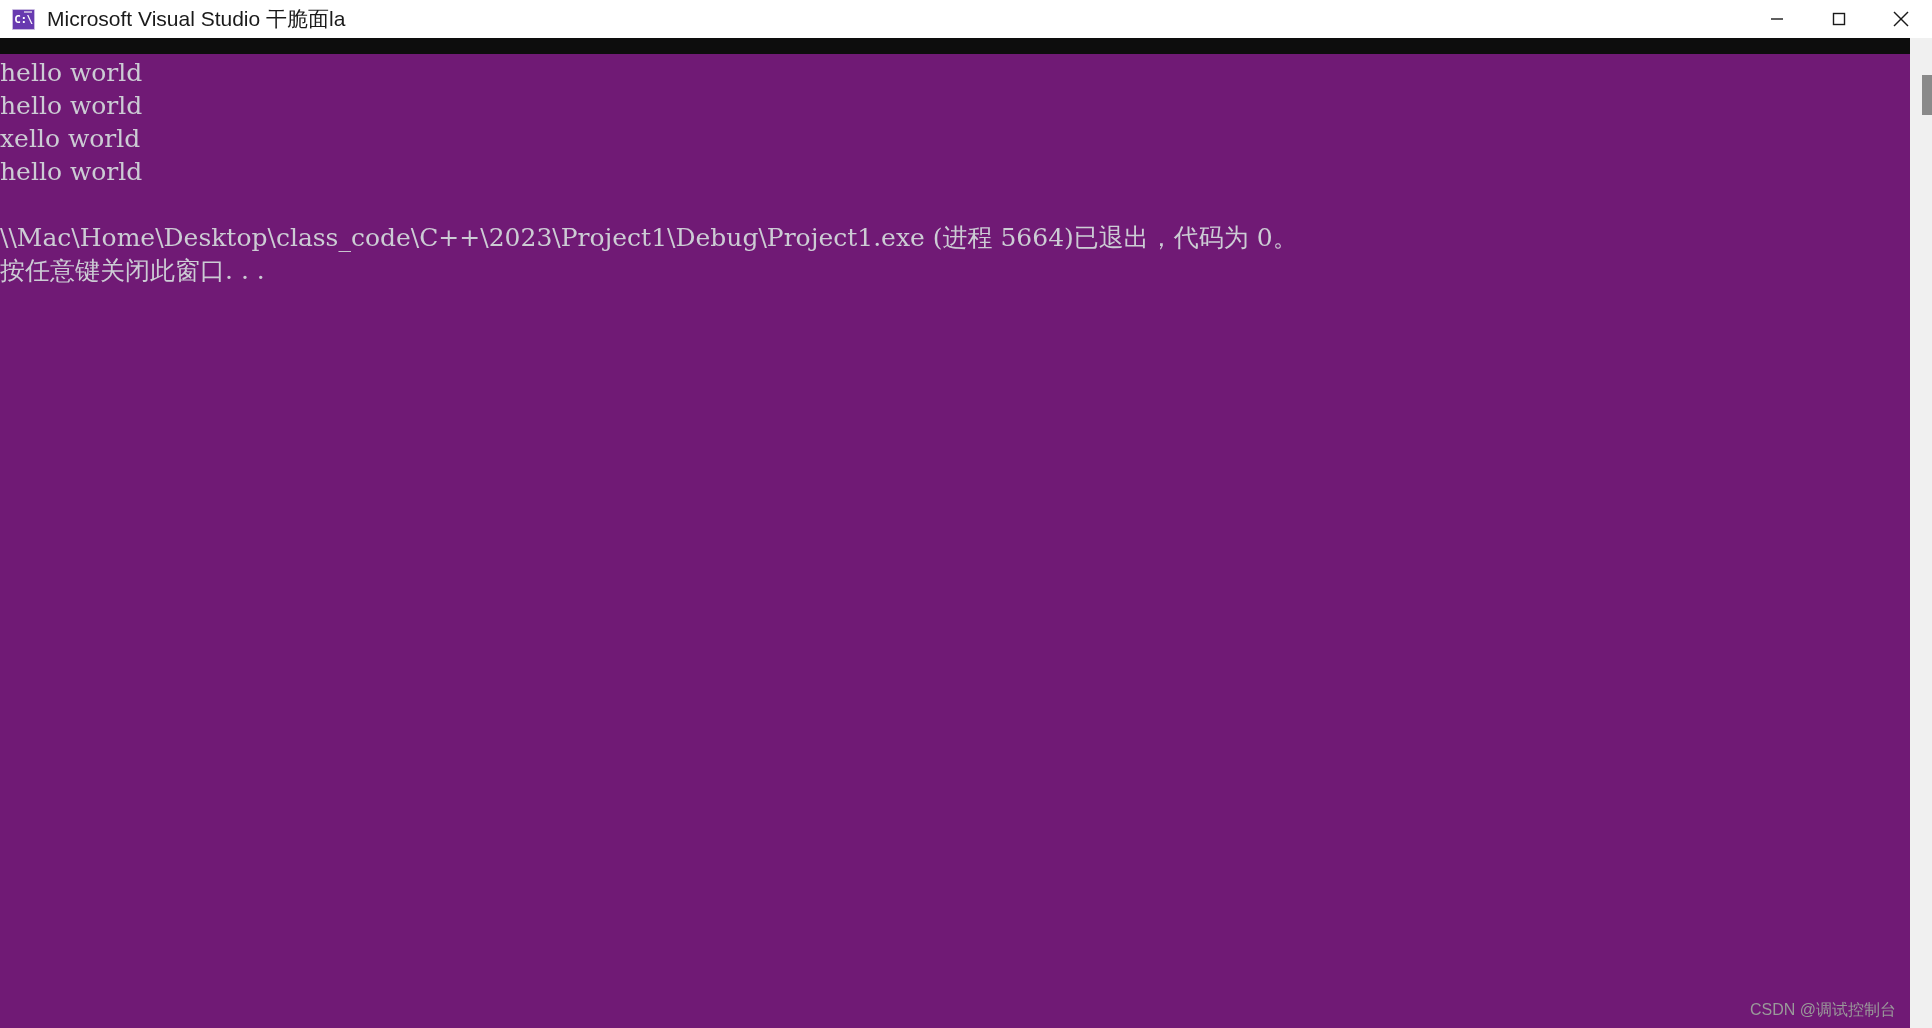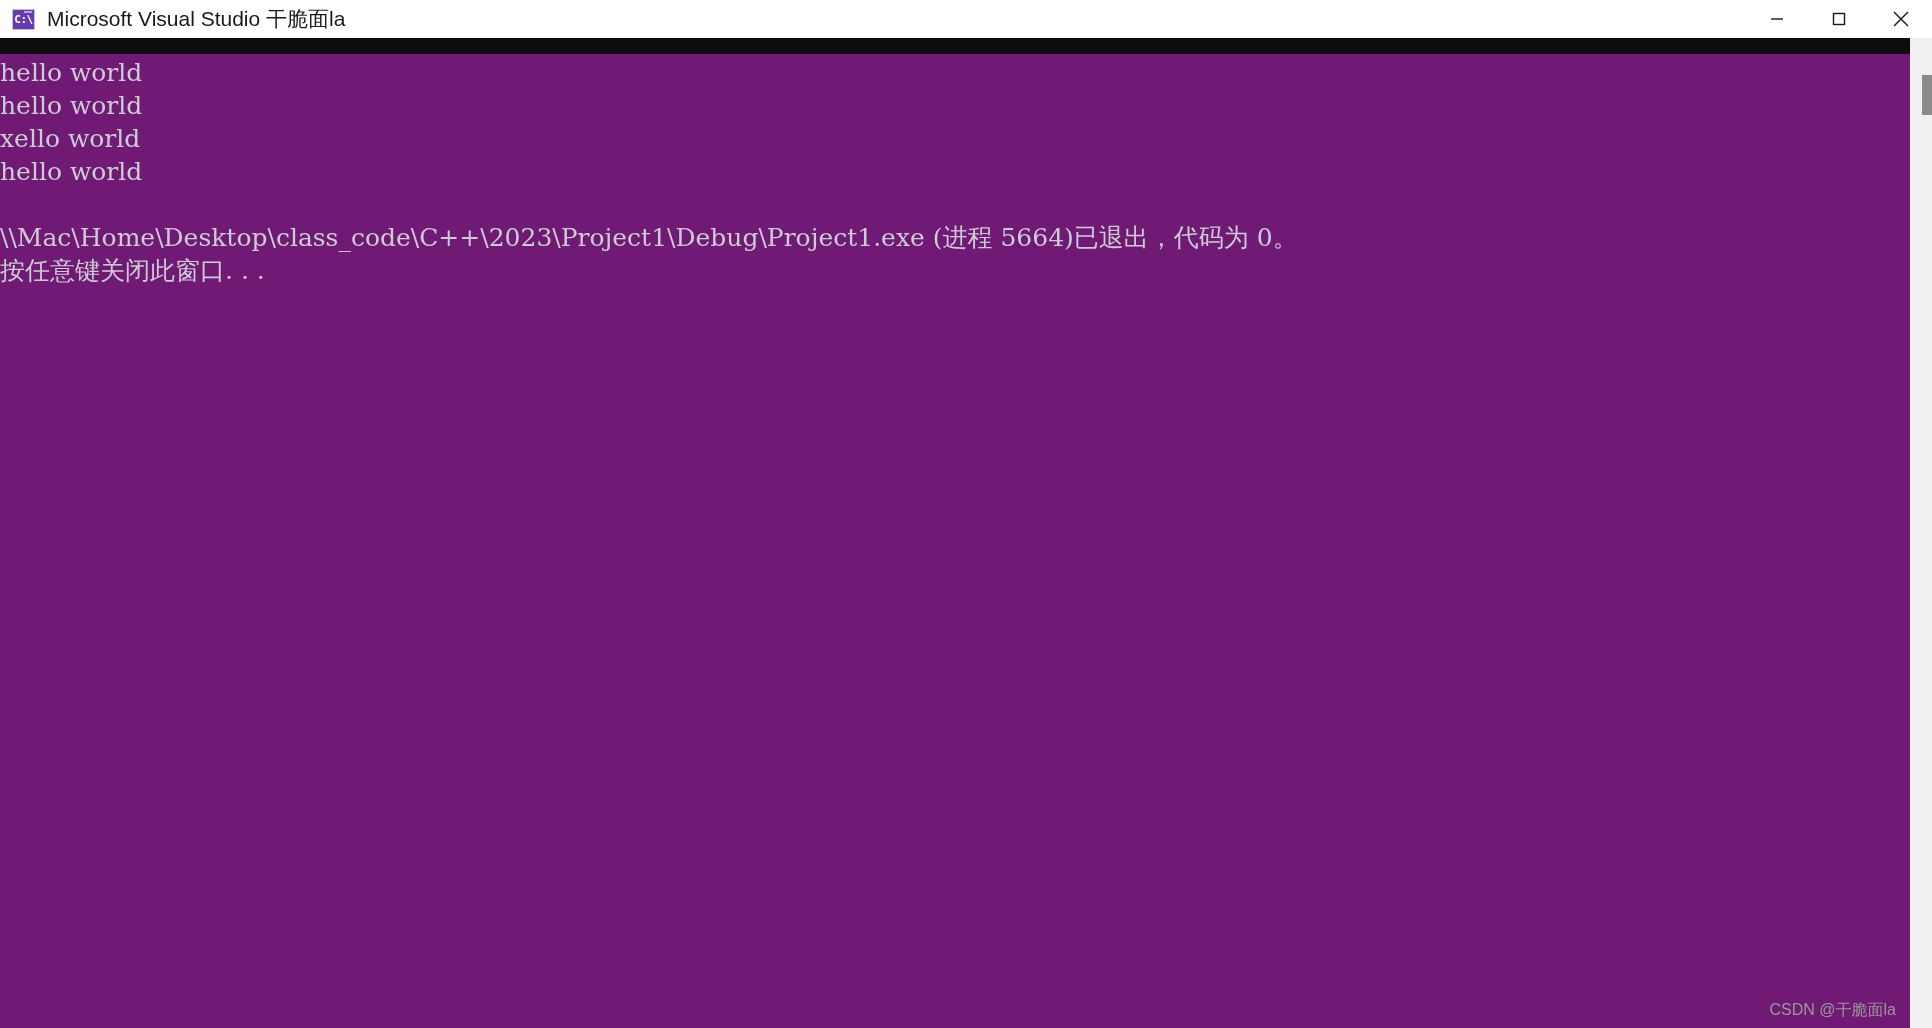--- a/index.html
+++ b/index.html
@@ -199,15 +199,15 @@
   </div>
 
   <div id="console-body" style="background: #701a75; margin-top: 16px;">
     <div id="console-output" style="color: rgb(204, 204, 212);"><span class="console-line">hello world</span><span class="console-line">hello world</span><span class="console-line">xello world</span><span class="console-line">hello world</span><span class="console-line blank"> </span><span class="console-line">\\Mac\Home\Desktop\class_code\C++\2023\Project1\Debug\Project1.exe (进程 5664)已退出，代码为 0。</span><span class="console-line">按任意键关闭此窗口. . .</span></div>
   </div>
 
   <div id="console-scrollbar" style="background: rgb(240, 240, 240);">
     <div id="console-scrollbar-thumb" style="background: rgb(138, 138, 138);"></div>
   </div>
 
-  <div id="watermark">CSDN @干脆面la</div>
+  <div id="watermark">CSDN @调试控制台</div>
 
 </div>
 
 </body></html>

